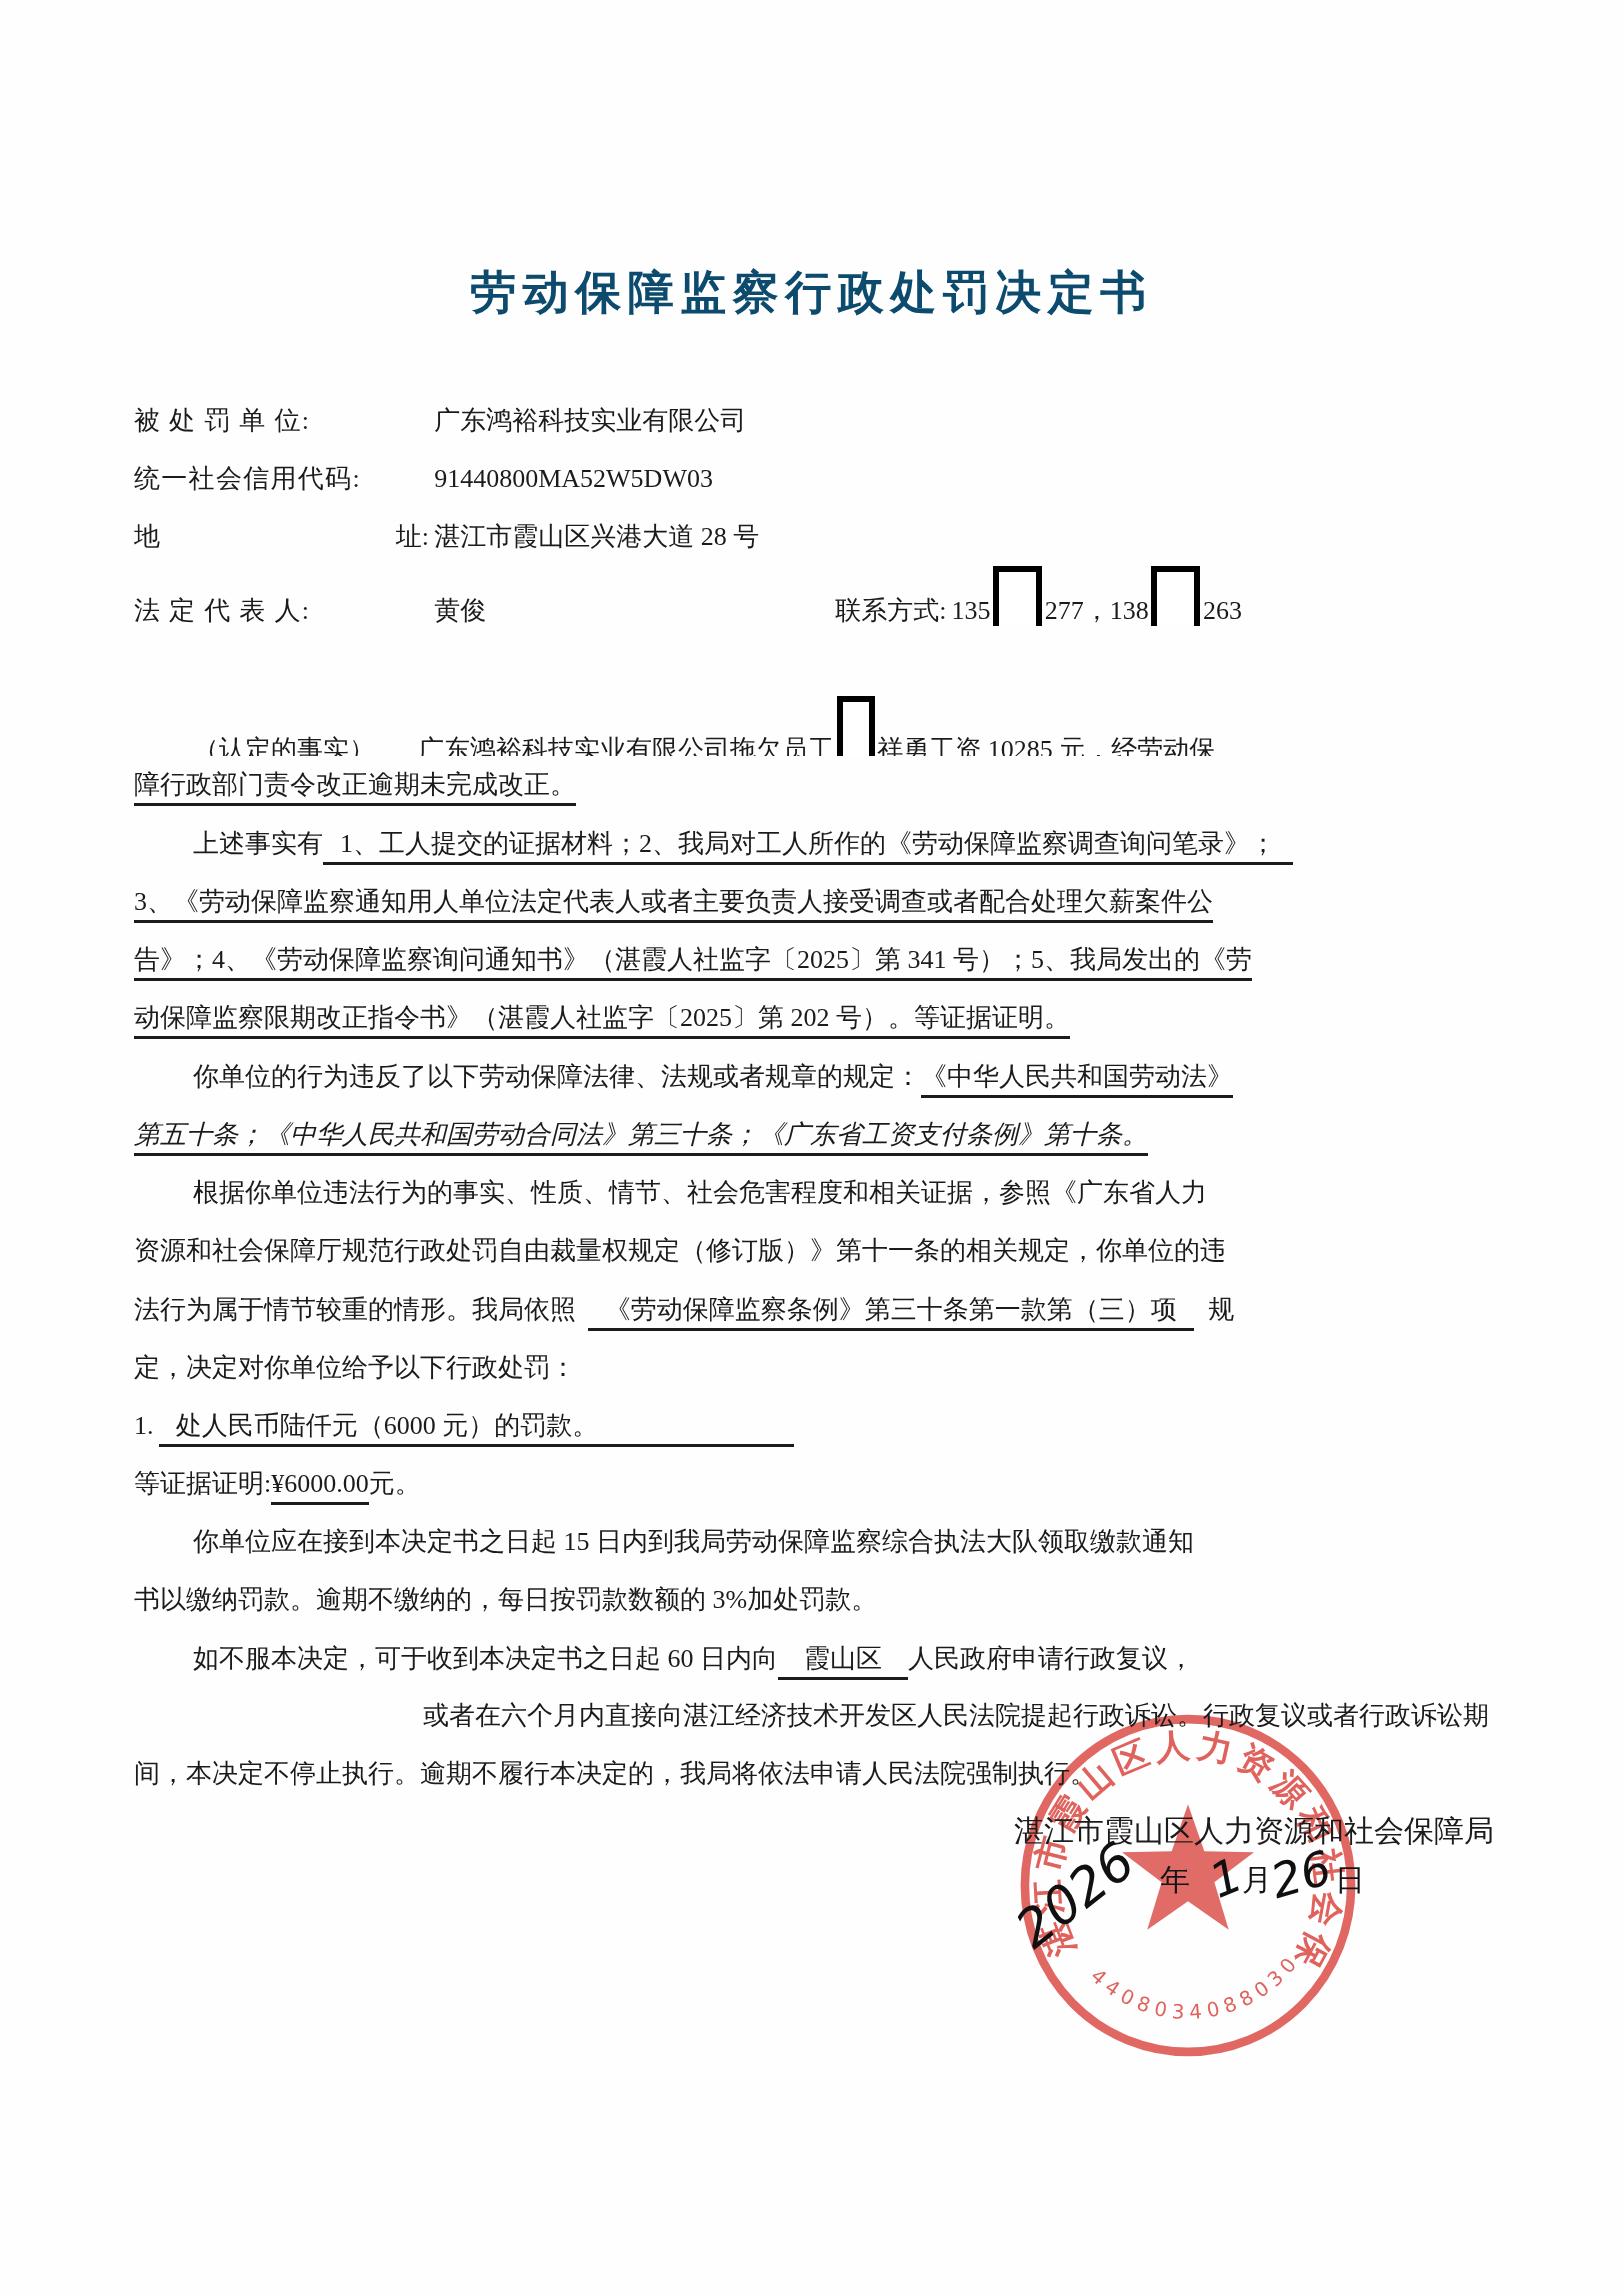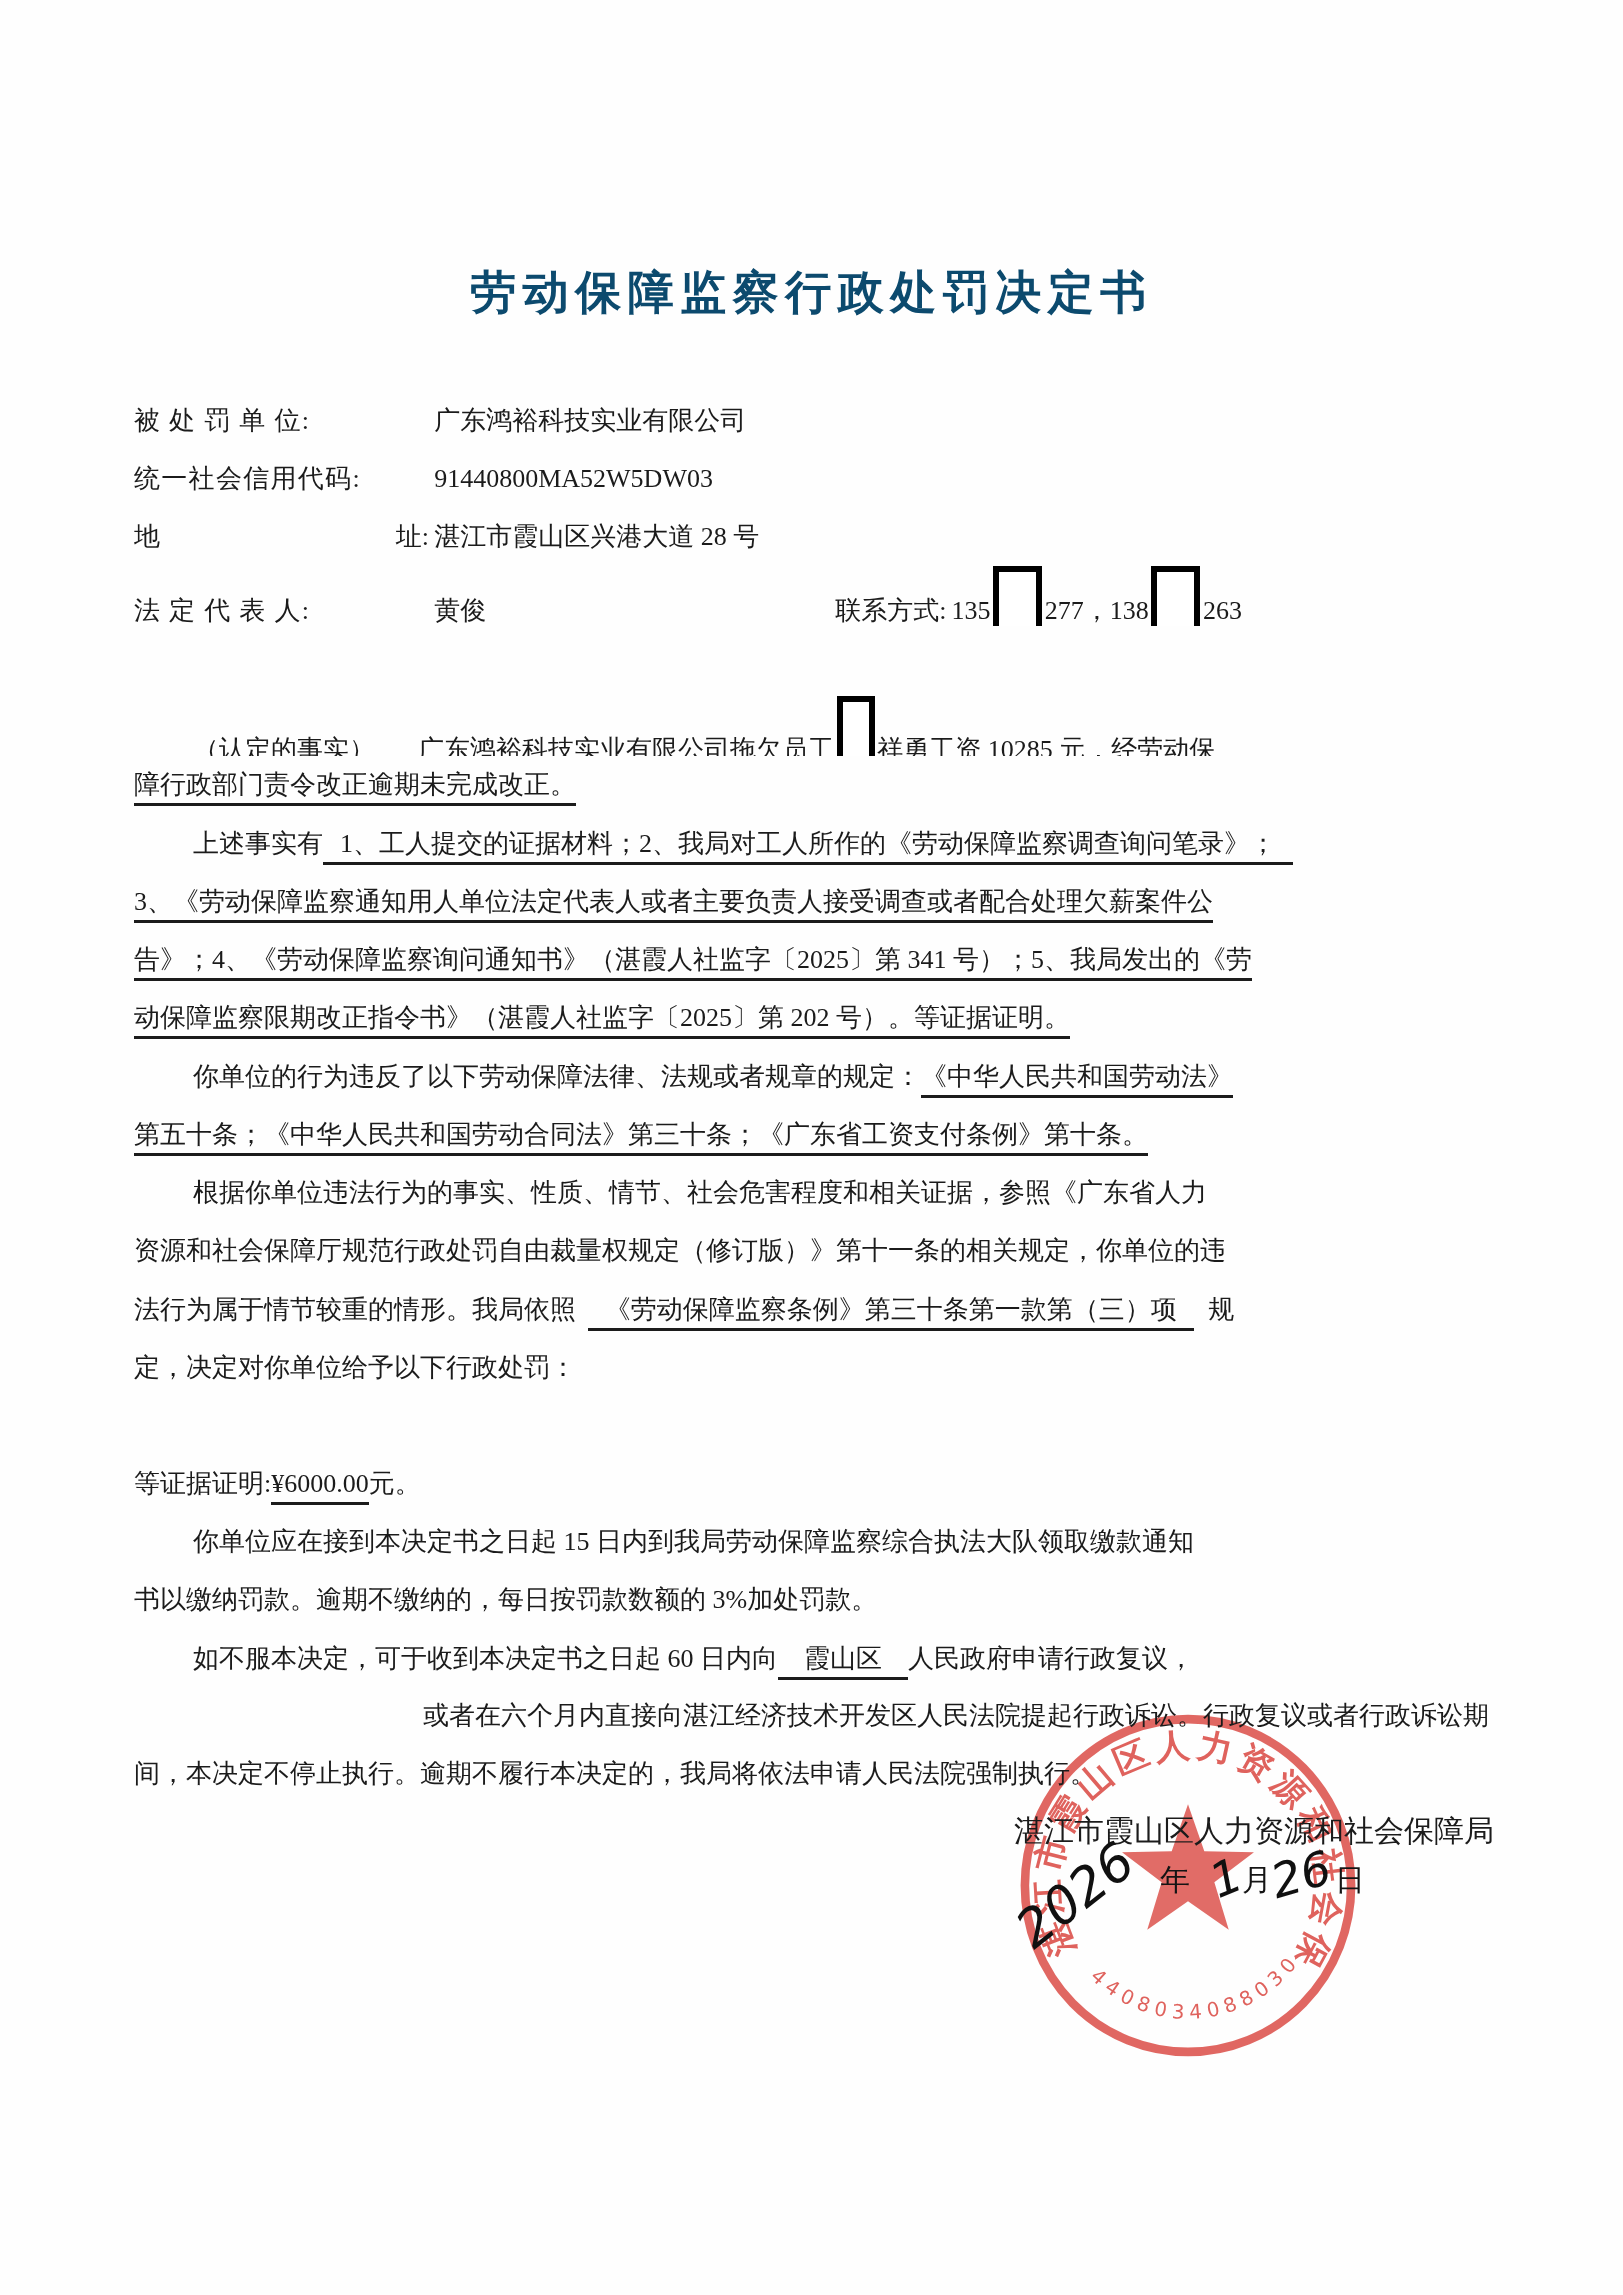--- a/index.html
+++ b/index.html
@@ -126,37 +126,40 @@
   <div class="line" style="top:930px;">
     <span class="u">告》；4、《劳动保障监察询问通知书》（湛霞人社监字〔2025〕第 341 号）；5、我局发出的《劳</span>
   </div>
   <div class="line" style="top:988px;">
     <span class="u">动保障监察限期改正指令书》（湛霞人社监字〔2025〕第 202 号）。等证据证明。</span>
   </div>
 
   <div class="line" style="top:1047px;">
     <span class="ind"></span><span>你单位的行为违反了以下劳动保障法律、法规或者规章的规定：</span><span class="u">《中华人民共和国劳动法》</span>
   </div>
-  <div class="line" style="top:1105px;">
+  <div class="line" style="top:1105px;font-style:italic;">
     <span class="u">第五十条；《中华人民共和国劳动合同法》第三十条；《广东省工资支付条例》第十条。</span>
   </div>
 
   <div class="line" style="top:1163px;">
     <span class="ind"></span><span>根据你单位违法行为的事实、性质、情节、社会危害程度和相关证据，参照《广东省人力</span>
   </div>
   <div class="line" style="top:1221px;">
     <span>资源和社会保障厅规范行政处罚自由裁量权规定（修订版）》第十一条的相关规定，你单位的违</span>
   </div>
   <div class="line" style="top:1280px;">
     <span>法行为属于情节较重的情形。我局依照</span><span class="u u-pad" style="margin-left:11.8px;margin-right:14.4px;">《劳动保障监察条例》第三十条第一款第（三）项</span><span>规</span>
   </div>
   <div class="line" style="top:1338px;">
     <span>定，决定对你单位给予以下行政处罚：</span>
   </div>
 
+  <div class="line" style="top:1396px;">
+    <span>1.</span><span class="u u-pad pen-underline" style="margin-left:5.2px;">处人民币陆仟元（6000 元）的罚款。</span>
+  </div>
   <div class="line" style="top:1454px;">
     <span>等证据证明:</span><span class="u">¥6000.00</span><span>元。</span>
   </div>
 
   <div class="line" style="top:1512px;">
     <span class="ind"></span><span>你单位应在接到本决定书之日起 15 日内到我局劳动保障监察综合执法大队领取缴款通知</span>
   </div>
   <div class="line" style="top:1570px;">
     <span>书以缴纳罚款。逾期不缴纳的，每日按罚款数额的 3%加处罚款。</span>
   </div>

